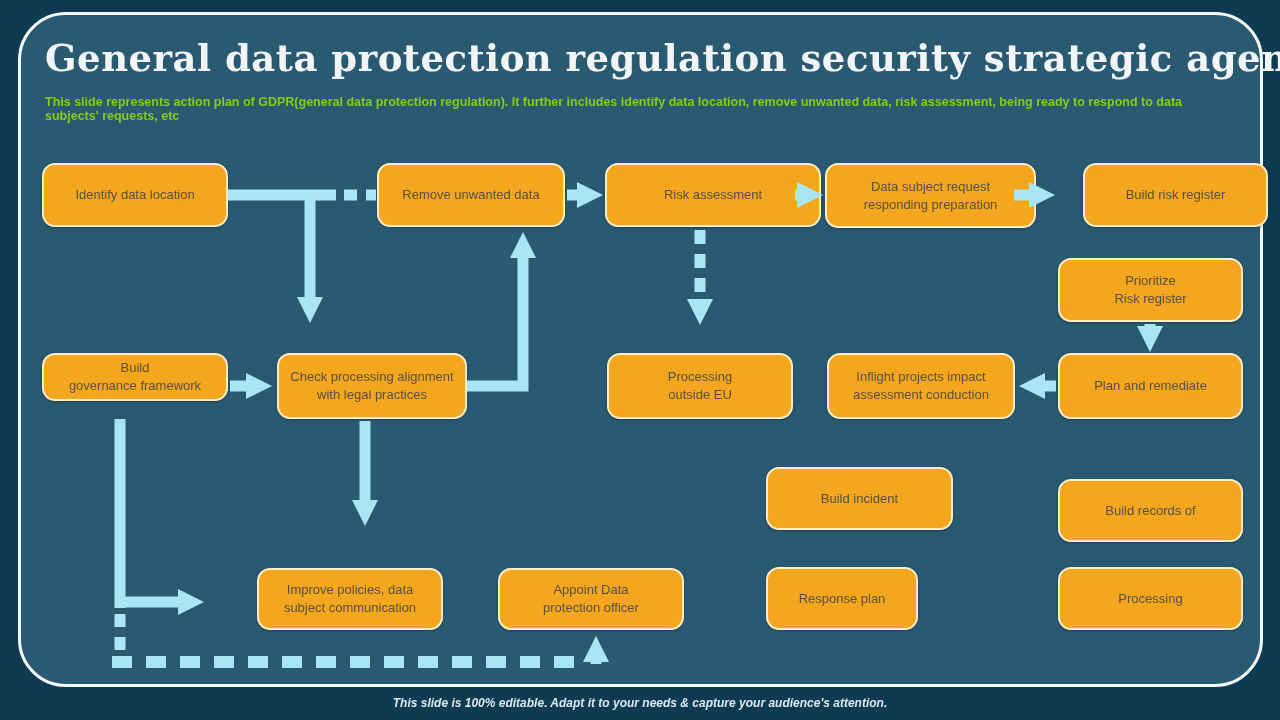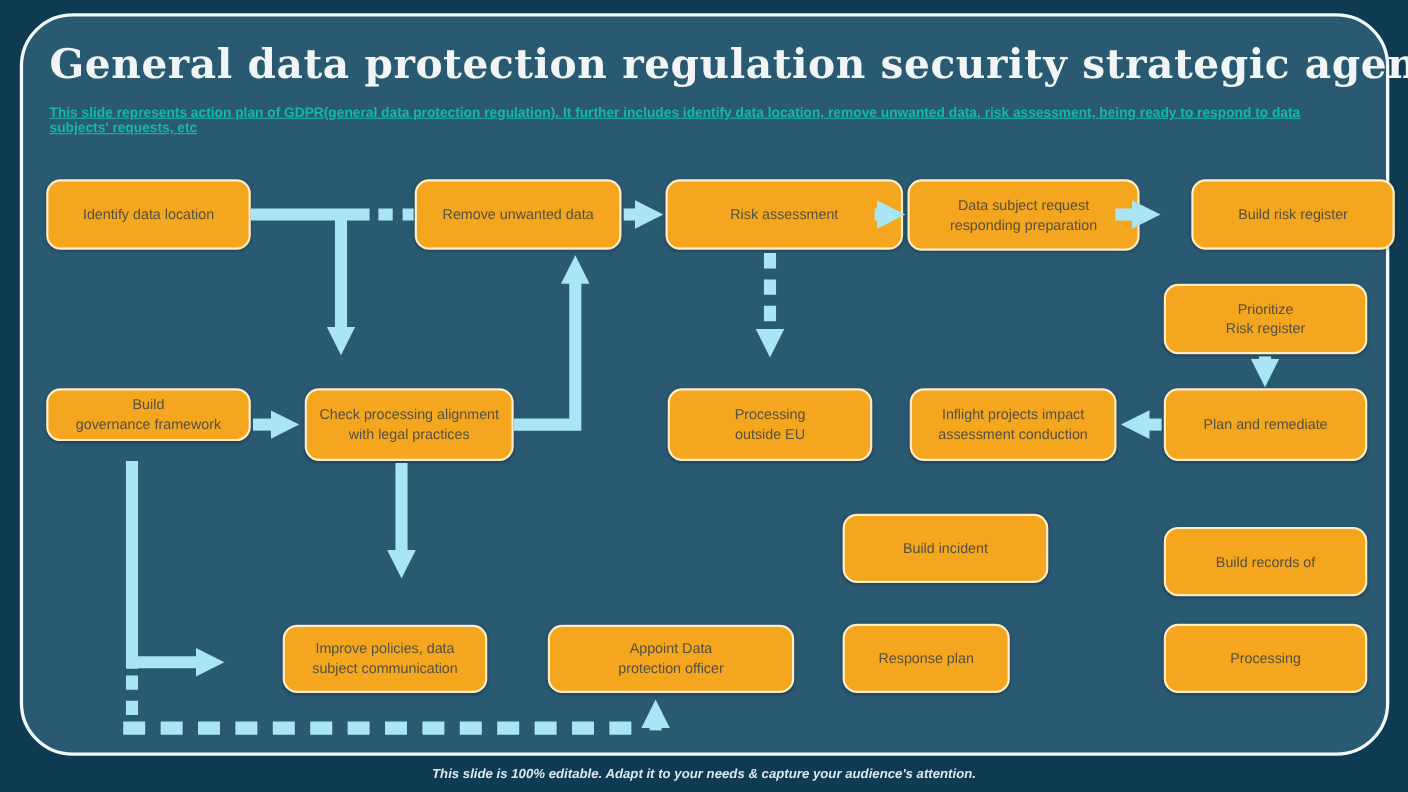--- a/index.html
+++ b/index.html
@@ -17,21 +17,21 @@
     border-radius:48px;
   }
   .title {
     position:absolute; left:45px; top:36px; width:1180px;
     font-family:"DejaVu Serif", serif;
     font-weight:700; font-size:37px; letter-spacing:0.5px;
     color:#F2F5F6; white-space:nowrap;
   }
   .subtitle {
     position:absolute; left:45px; top:95px; width:1180px;
-    font-size:12.5px; font-weight:600; color:#14b8a6;text-decoration:underline;
+    font-size:12.5px; font-weight:600; color:#84cc16;
   }
   .node {
     position:absolute;
     background:#F4A61F;
     border:2px solid #FFEDC9;
     border-radius:13px;
     color:#57503F;
     font-size:13px; line-height:1.35;
     display:flex; align-items:center; justify-content:center;
     text-align:center; white-space:pre-line;
@@ -45,21 +45,21 @@
   .n4  { left:1058px; top:163px; width:185px; height:64px;margin-left:25px; }
   .n5  { left:1058px; top:258px; width:185px; height:64px; }
   .n6  { left:42px;   top:353px; width:186px; height:48px; }
   .n7  { left:277px;  top:353px; width:190px; height:66px; }
   .n8  { left:607px;  top:353px; width:186px; height:66px; }
   .n9  { left:827px;  top:353px; width:188px; height:66px; }
   .n10 { left:1058px; top:353px; width:185px; height:66px; }
   .n11 { left:766px;  top:467px; width:187px; height:63px; }
   .n12 { left:1058px; top:467px; width:185px; height:63px;margin-top:12px; }
   .n13 { left:257px;  top:568px; width:186px; height:62px; }
-  .n14 { left:498px;  top:568px; width:224px; height:62px; }
+  .n14 { left:498px;  top:568px; width:186px; height:62px; }
   .n15 { left:766px;  top:567px; width:152px; height:63px; }
   .n16 { left:1058px; top:567px; width:185px; height:63px; }
   .edges {
     position:absolute; left:0; top:0; width:1280px; height:720px;
     pointer-events:none;
   }
   .footer {
     position:absolute; left:0; top:696px; width:1280px;
     text-align:center; font-size:12px; font-weight:600; color:#DCE8EE;font-style:italic;
   }

